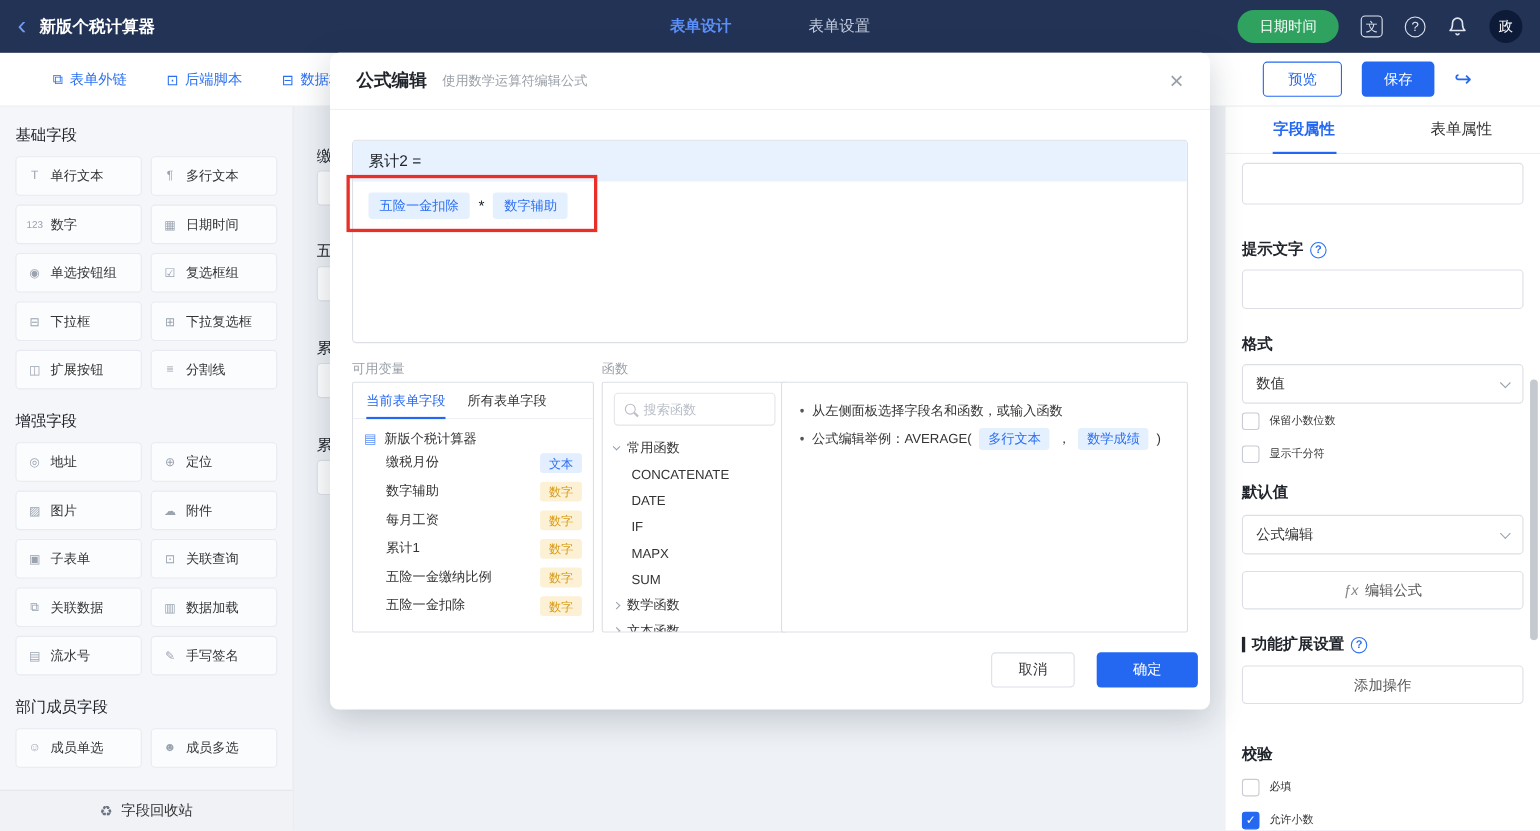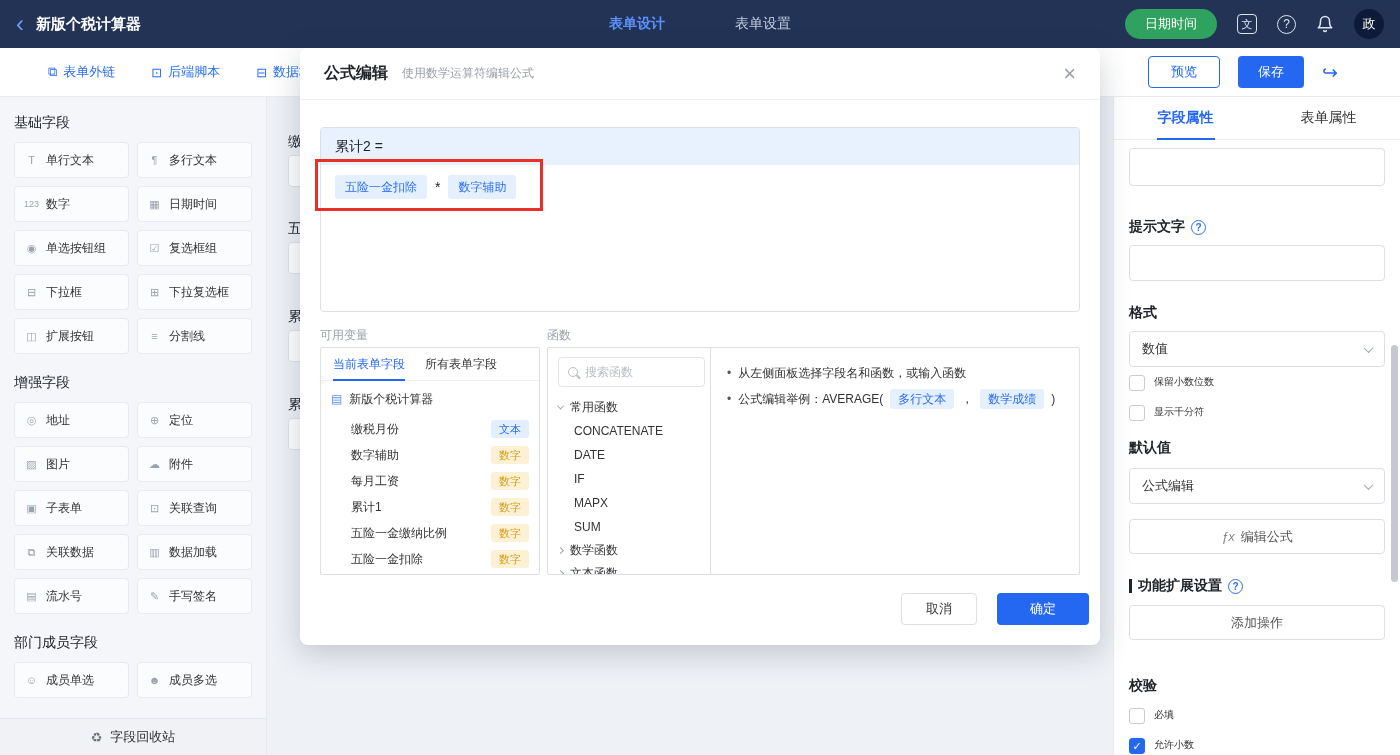--- a/index.html
+++ b/index.html
@@ -86,21 +86,21 @@
   .p-var{left:20px;width:220px}
   .p-fn{left:247px;width:169px}
   .p-help{left:410px;width:370px}
   .v-tabs{height:33px;display:flex;align-items:center;gap:20px;padding:0 12px;border-bottom:1px solid #eef0f3;font-size:12px}
   .v-tab{color:#333;cursor:pointer;white-space:nowrap;position:relative;height:100%;display:flex;align-items:center}
   .v-tab.active{color:#2468f2}
   .v-tab.active::after{content:"";position:absolute;bottom:-1px;left:0;right:0;height:2px;background:#2468f2}
   .v-tree{padding:5px 0}
   .v-root{height:26px;display:flex;align-items:center;gap:7px;padding:0 10px;font-size:12px;color:#333;cursor:pointer}
   .v-root .doc{color:#5b8ff9;font-size:12px}
-  .v-item{height:26px;display:flex;align-items:flex-end;padding:0 10px 0 30px;font-size:12px;color:#333;cursor:pointer;white-space:nowrap}
+  .v-item{height:26px;display:flex;align-items:flex-start;padding:0 10px 0 30px;font-size:12px;color:#333;cursor:pointer;white-space:nowrap}
   .badge{margin-left:auto;font-size:11px;height:18px;display:inline-flex;align-items:center;padding:0 8px;border-radius:3px;flex:none}
   .badge.text{background:#e3eeff;color:#2a6ff3}
   .badge.num{background:#fcf1d4;color:#d99b16}
   .fn-search{margin:9px 10px;height:30px;border:1px solid #e2e5ea;border-radius:4px;background:#fff;display:flex;align-items:center;gap:7px;padding:0 9px}
   .fn-search input{border:none;outline:none;width:100%;font-size:12px;color:#333;background:transparent}
   .fn-search input::placeholder{color:#b9bec7}
   .mag{width:10px;height:10px;border:1.5px solid #b9bec7;border-radius:50%;position:relative;flex:none}
   .mag::after{content:"";position:absolute;width:5px;height:1.5px;background:#b9bec7;transform:rotate(45deg);right:-4px;bottom:-1px}
   .fn-group{height:23px;display:flex;align-items:center;gap:7px;padding:0 10px;font-size:12px;color:#333;cursor:pointer;white-space:nowrap}
   .fn-group .chev{width:5px;height:5px}

